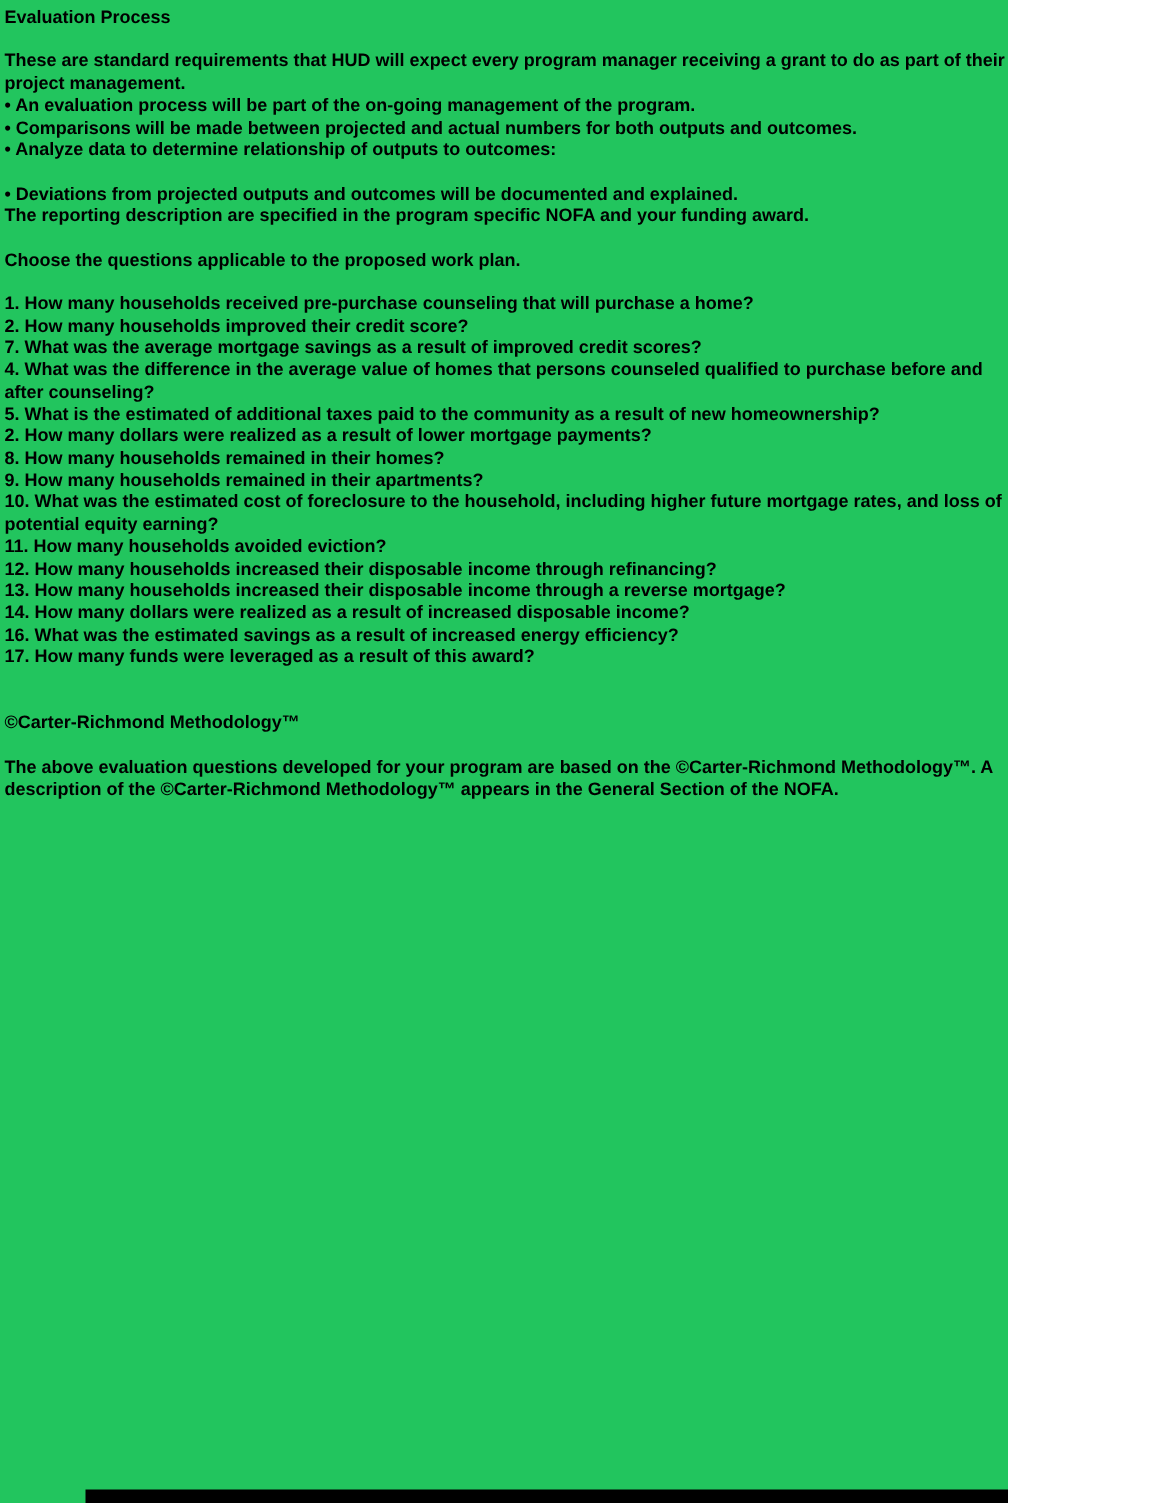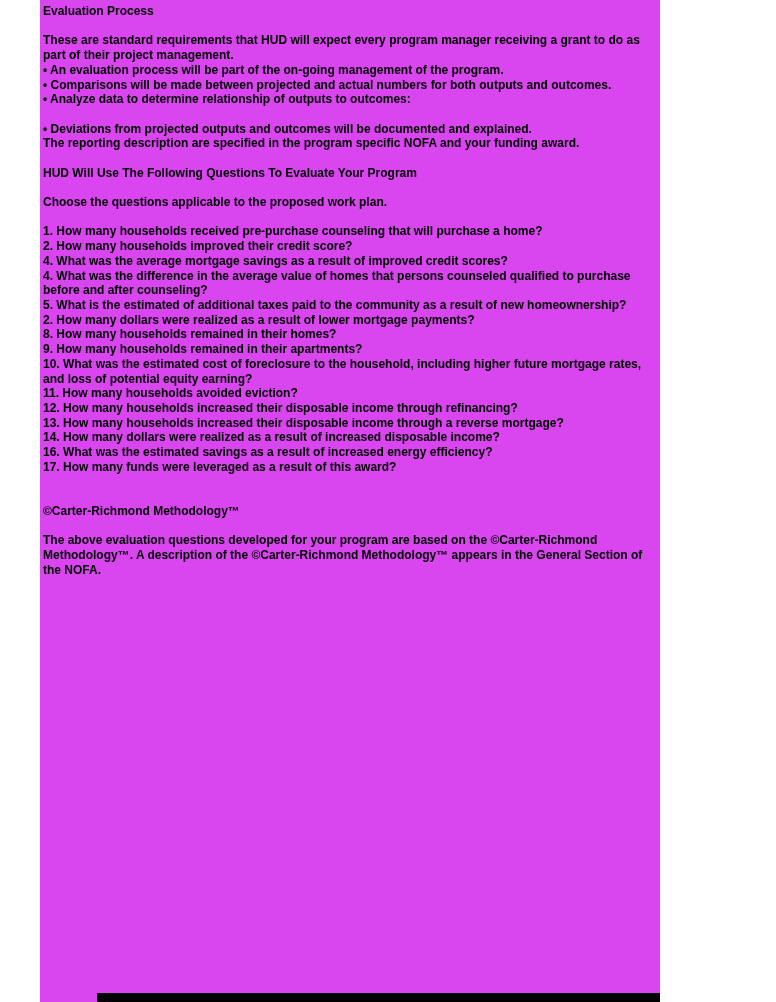--- a/index.html
+++ b/index.html
@@ -8,27 +8,26 @@
       background: #ffffff;
     }
     body {
       font-family: "Liberation Sans", sans-serif;
       font-size: 12px;
       line-height: 14.7px;
       color: #000000;
     }
     .page {
       position: relative;
-      width: 620px;
+      width: 672px;
       min-height: 1002px;
       box-sizing: border-box;
       padding: 4px 2px 0 3px;
       overflow: hidden;
-      background: #d946ef;
-      margin-left: 40px;
+      background: #22c55e;
     }
     h1, h2, p, .line {
       margin: 0;
       padding: 0;
       font-size: 12px;
       font-weight: bold;
     }
     h1, h2 {
       font-weight: bold;
     }
@@ -55,28 +54,27 @@
 
   <div>
     <div class="line">• An evaluation process will be part of the on-going management of the program.</div>
     <div class="line">• Comparisons will be made between projected and actual numbers for both outputs and outcomes.</div>
     <div class="line sp1">• Analyze data to determine relationship of outputs to outcomes:</div>
     <div class="line">• Deviations from projected outputs and outcomes will be documented and explained.</div>
   </div>
 
   <p class="sp1">The reporting description are specified in the program specific NOFA and your funding award.</p>
 
-  <h2 class="sp1">HUD Will Use The Following Questions To Evaluate Your Program</h2>
 
   <p class="sp1">Choose the questions applicable to the proposed work plan.</p>
 
   <div class="questions-list">
     <div class="line">1. How many households received pre-purchase counseling that will purchase a home?</div>
     <div class="line">2. How many households improved their credit score?</div>
-    <div class="line">4. What was the average mortgage savings as a result of improved credit scores?</div>
+    <div class="line">7. What was the average mortgage savings as a result of improved credit scores?</div>
     <div class="line">4. What was the difference in the average value of homes that persons counseled qualified to purchase before and after counseling?</div>
     <div class="line">5. What is the estimated of additional taxes paid to the community as a result of new homeownership?</div>
     <div class="line">2. How many dollars were realized as a result of lower mortgage payments?</div>
     <div class="line">8. How many households remained in their homes?</div>
     <div class="line">9. How many households remained in their apartments?</div>
     <div class="line">10. What was the estimated cost of foreclosure to the household, including higher future mortgage rates, and loss of potential equity earning?</div>
     <div class="line">11. How many households avoided eviction?</div>
     <div class="line">12. How many households increased their disposable income through refinancing?</div>
     <div class="line">13. How many households increased their disposable income through a reverse mortgage?</div>
     <div class="line">14. How many dollars were realized as a result of increased disposable income?</div>

